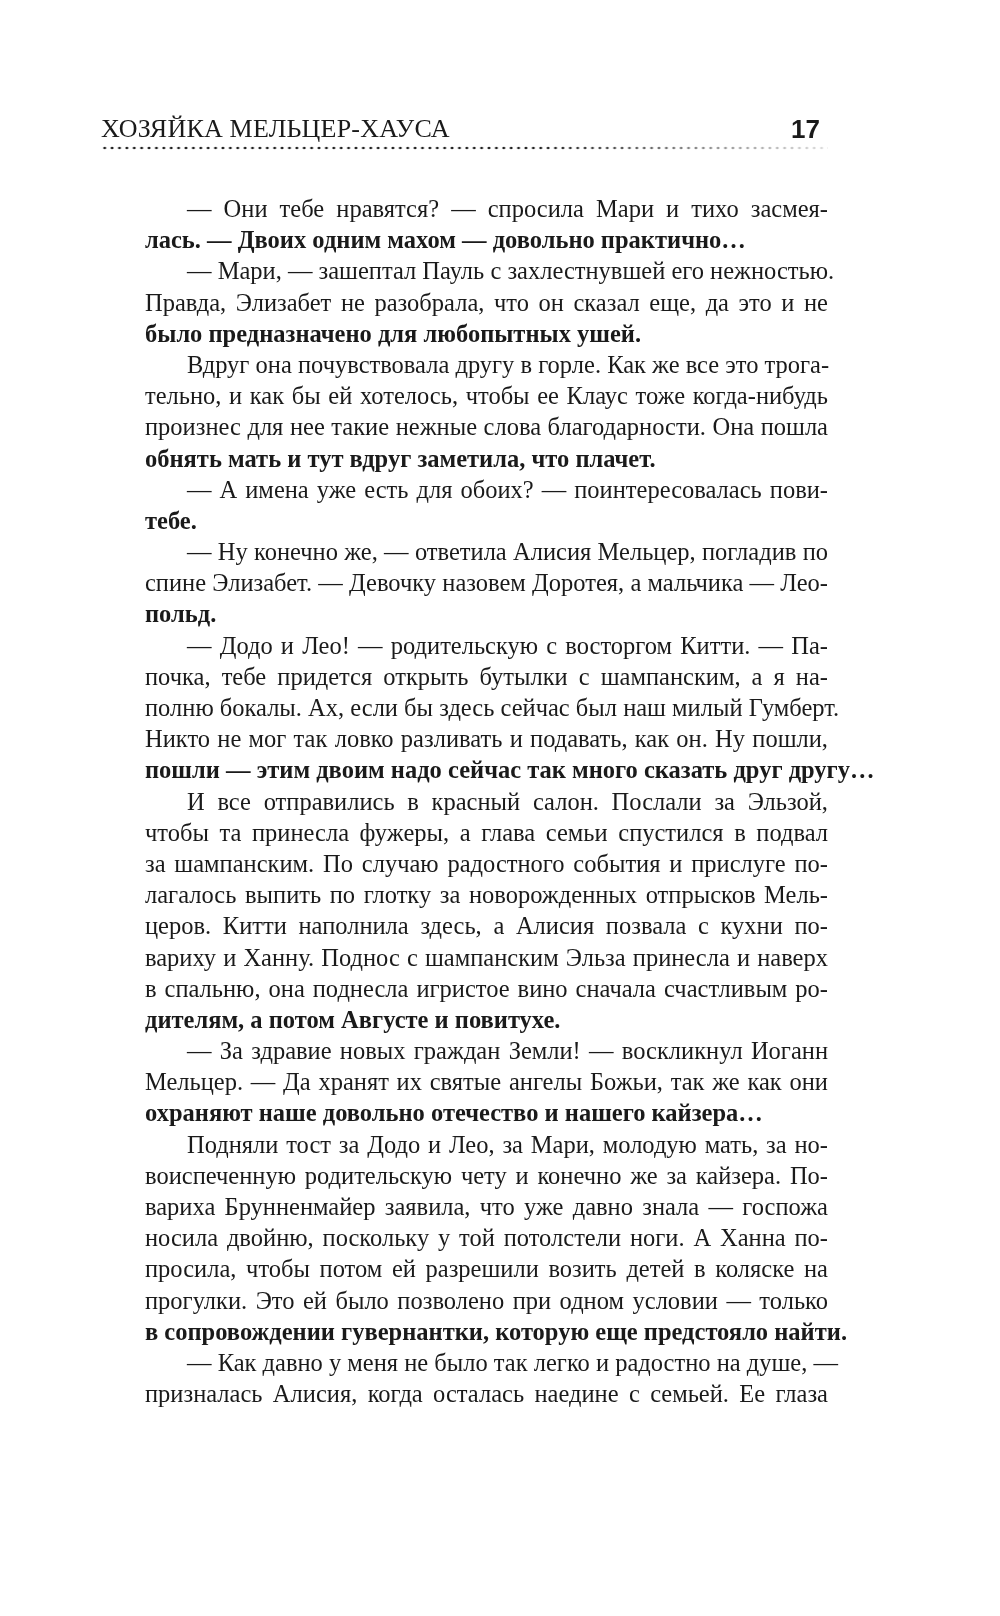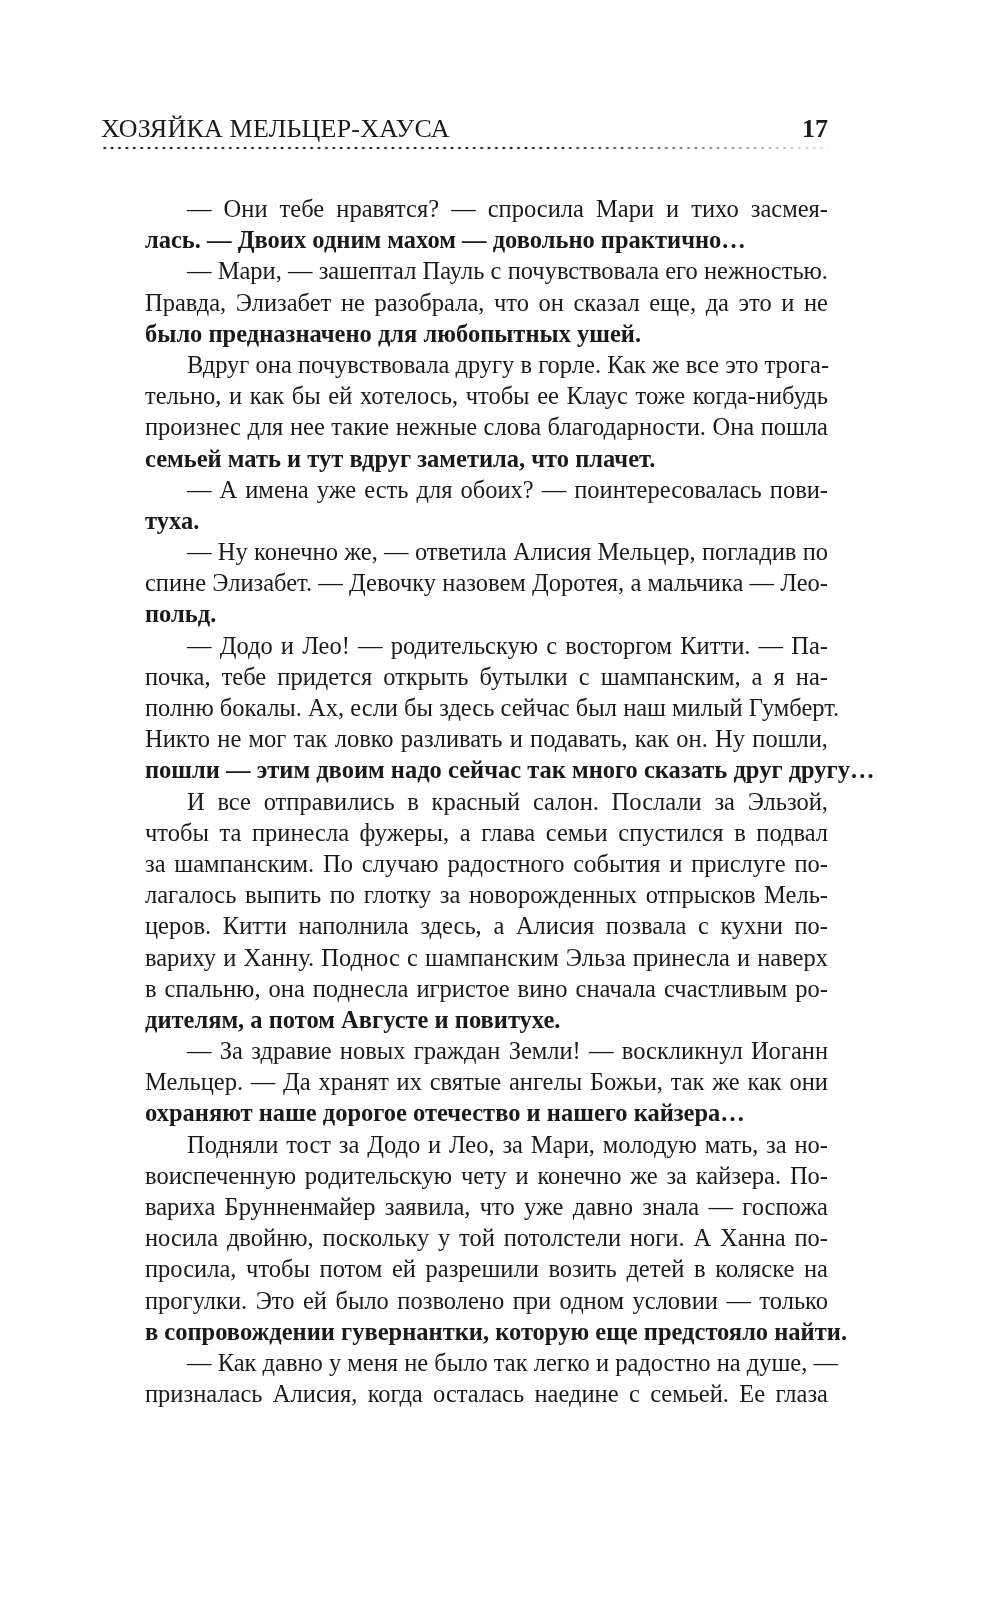--- a/index.html
+++ b/index.html
@@ -32,23 +32,23 @@
     position: absolute;
     left: 0;
     top: 0;
     font-size: 26px;
     letter-spacing: 0.2px;
     color: #1a1a1a;
     line-height: 30px;
   }
   .page-number {
     position: absolute;
-    right: 0;
+    right: 8px;
     top: 0;
-    font-family: Liberation Serif, serif;
+    font-family: Liberation Sans, sans-serif;
     font-weight: bold;
     font-size: 26px;
     line-height: 30px;
     color: #1a1a1a;
     text-align: center;
   }
   .dotted-rule {
     position: absolute;
     left: 0;
     top: 146px;
@@ -86,48 +86,48 @@
 <div class="page">
   <div class="running-head">
     <span class="running-title">ХОЗЯЙКА МЕЛЬЦЕР-ХАУСА</span>
     <span class="page-number">17</span>
   </div>
   <div class="dotted-rule"></div>
 
   <div class="body-text" id="body-text">
       <span class="line indent">— Они тебе нравятся? — спросила Мари и тихо засмея-</span>
       <span class="line last">лась. — Двоих одним махом — довольно практично…</span>
-      <span class="line indent">— Мари, — зашептал Пауль с почувствовала его нежностью.</span>
+      <span class="line indent">— Мари, — зашептал Пауль с захлестнувшей его нежностью.</span>
       <span class="line">Правда, Элизабет не разобрала, что он сказал еще, да это и не</span>
       <span class="line last">было предназначено для любопытных ушей.</span>
       <span class="line indent">Вдруг она почувствовала другу в горле. Как же все это трога-</span>
       <span class="line">тельно, и как бы ей хотелось, чтобы ее Клаус тоже когда-нибудь</span>
       <span class="line">произнес для нее такие нежные слова благодарности. Она пошла</span>
-      <span class="line last">семьей мать и тут вдруг заметила, что плачет.</span>
+      <span class="line last">обнять мать и тут вдруг заметила, что плачет.</span>
       <span class="line indent">— А имена уже есть для обоих? — поинтересовалась пови-</span>
-      <span class="line last">туха.</span>
+      <span class="line last">тебе.</span>
       <span class="line indent">— Ну конечно же, — ответила Алисия Мельцер, погладив по</span>
       <span class="line">спине Элизабет. — Девочку назовем Доротея, а мальчика — Лео-</span>
       <span class="line last">польд.</span>
       <span class="line indent">— Додо и Лео! — родительскую с восторгом Китти. — Па-</span>
       <span class="line">почка, тебе придется открыть бутылки с шампанским, а я на-</span>
       <span class="line">полню бокалы. Ах, если бы здесь сейчас был наш милый Гумберт.</span>
       <span class="line">Никто не мог так ловко разливать и подавать, как он. Ну пошли,</span>
       <span class="line last">пошли — этим двоим надо сейчас так много сказать друг другу…</span>
       <span class="line indent">И все отправились в красный салон. Послали за Эльзой,</span>
       <span class="line">чтобы та принесла фужеры, а глава семьи спустился в подвал</span>
       <span class="line">за шампанским. По случаю радостного события и прислуге по-</span>
       <span class="line">лагалось выпить по глотку за новорожденных отпрысков Мель-</span>
       <span class="line">церов. Китти наполнила здесь, а Алисия позвала с кухни по-</span>
       <span class="line">вариху и Ханну. Поднос с шампанским Эльза принесла и наверх</span>
       <span class="line">в спальню, она поднесла игристое вино сначала счастливым ро-</span>
       <span class="line last">дителям, а потом Августе и повитухе.</span>
       <span class="line indent">— За здравие новых граждан Земли! — воскликнул Иоганн</span>
       <span class="line">Мельцер. — Да хранят их святые ангелы Божьи, так же как они</span>
-      <span class="line last">охраняют наше дорогое отечество и нашего кайзера…</span>
+      <span class="line last">охраняют наше довольно отечество и нашего кайзера…</span>
       <span class="line indent">Подняли тост за Додо и Лео, за Мари, молодую мать, за но-</span>
       <span class="line">воиспеченную родительскую чету и конечно же за кайзера. По-</span>
       <span class="line">вариха Брунненмайер заявила, что уже давно знала — госпожа</span>
       <span class="line">носила двойню, поскольку у той потолстели ноги. А Ханна по-</span>
       <span class="line">просила, чтобы потом ей разрешили возить детей в коляске на</span>
       <span class="line">прогулки. Это ей было позволено при одном условии — только</span>
       <span class="line last">в сопровождении гувернантки, которую еще предстояло найти.</span>
       <span class="line indent">— Как давно у меня не было так легко и радостно на душе, —</span>
       <span class="line">призналась Алисия, когда осталась наедине с семьей. Ее глаза</span>
     </div>

